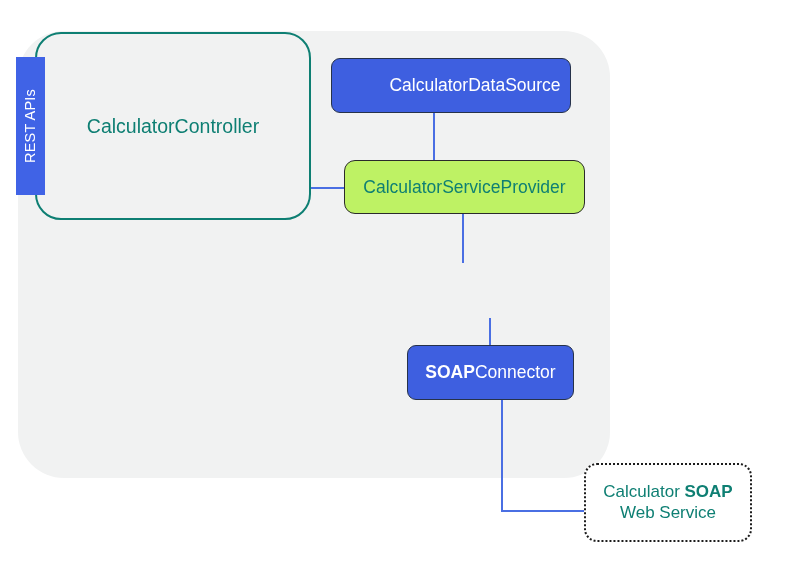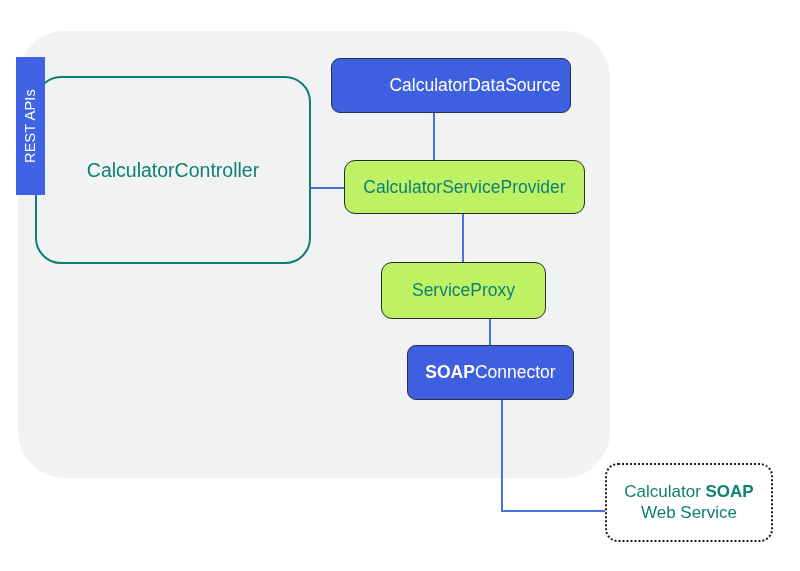--- a/index.html
+++ b/index.html
@@ -67,21 +67,20 @@
   .node-controller {
     left: 35px;
     top: 32px;
     width: 276px;
     height: 188px;
     border: 2.2px solid #0e7f73;
     border-radius: 26px;
     background: transparent;
     color: #0e7f73;
     font-size: 19.5px;
-    margin-top: 44px;
   }
 
   
   .node-blue {
     background: #3e5fe0;
     border: 1.6px solid #26324a;
     border-radius: 9px;
     color: #ffffff;
     font-size: 17.5px;
   }
@@ -101,21 +100,21 @@
     border: 2.4px dotted #1c1c1c;
     border-radius: 13px;
     color: #0e7f73;
     font-size: 17px;
   }
 
   #node-datasource   { left: 331px; top: 58px;  width: 240px; height: 55px; padding-left: 48px; }
   #node-provider     { left: 344px; top: 160px; width: 241px; height: 54px; }
   #node-serviceproxy { left: 381px; top: 262px; width: 165px; height: 57px; }
   #node-soapconn     { left: 407px; top: 345px; width: 167px; height: 55px; text-align: right; }
-  #node-extservice   { left: 605px; top: 463px; width: 168px; height: 79px; align-items: center; }
+  #node-extservice   { left: 584px; top: 463px; width: 168px; height: 79px; align-items: center; }
 
   .bold { font-weight: bold; }
 
   
   .rest-tab {
     position: absolute;
     left: 16px;
     top: 57px;
     width: 29px;
     height: 138px;
@@ -164,23 +163,20 @@
   </div>
 
   <div id="node-datasource" class="node node-blue">
     <span class="node-label">CalculatorDataSource</span>
   </div>
 
   <div id="node-provider" class="node node-light">
     <span class="node-label">CalculatorServiceProvider</span>
   </div>
 
-  <div id="node-serviceproxy" class="node node-light">
-    <span class="node-label">ServiceProxy</span>
-  </div>
 
   <div id="node-soapconn" class="node node-blue">
     <span class="node-label"><span class="bold">SOAP</span><span>Connector</span></span>
   </div>
 
   <div id="node-extservice" class="node node-dotted">
     <span class="node-label"><span>Calculator </span><span class="bold">SOAP</span><br><span>Web Service</span></span>
   </div>
 
 </div>

